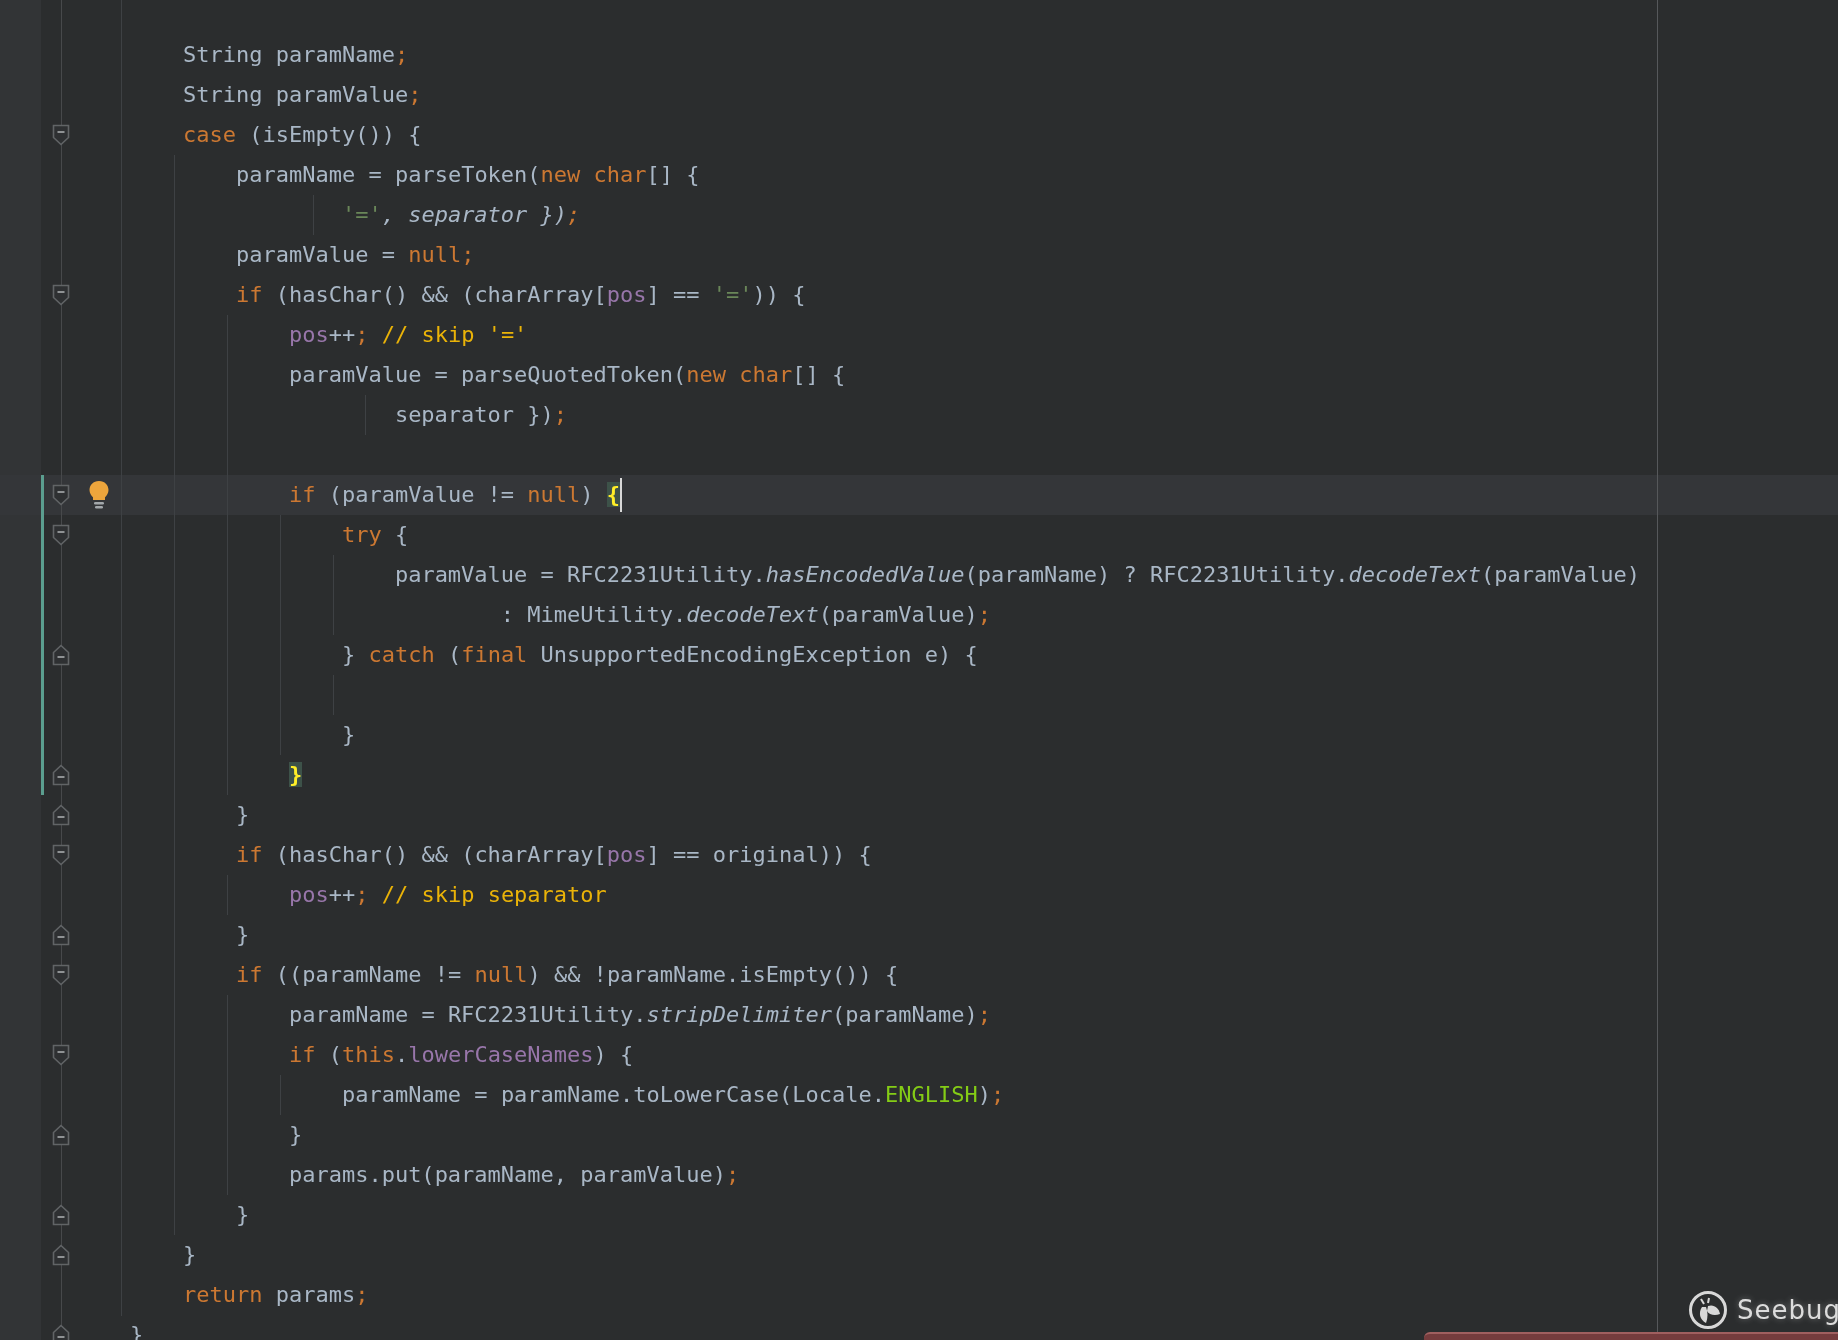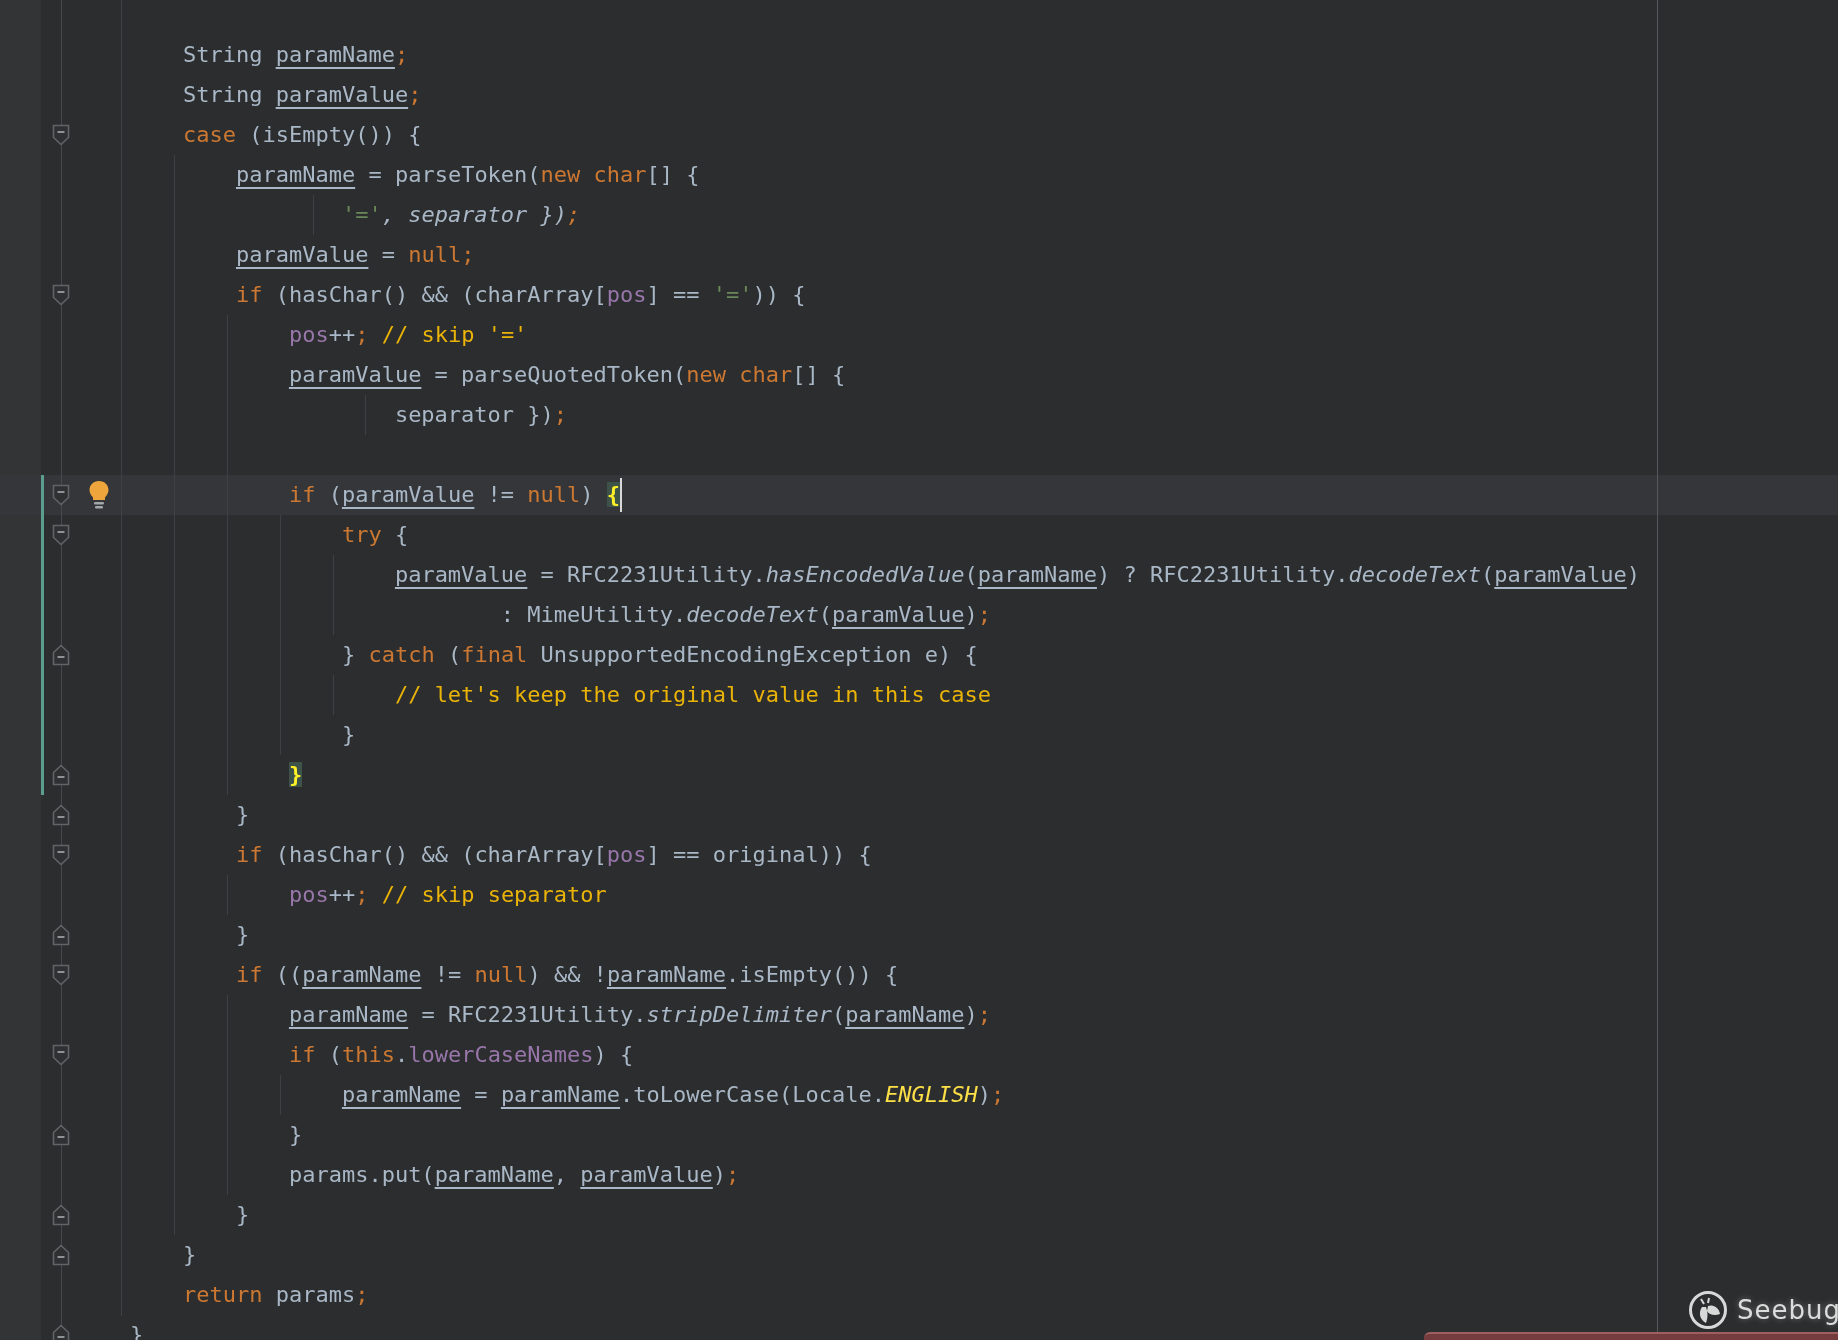--- a/index.html
+++ b/index.html
@@ -30,23 +30,23 @@
   
   .code-line{
     position:absolute;left:77px;height:40px;line-height:40px;
     white-space:pre;color:var(--text);
   }
   .tk-d{color:var(--text);}
   .tk-k{color:#cc7832;}
   .tk-s{color:#6a8759;}
   .tk-c{color:#eab308;}
   .tk-f{color:#9876aa;}
-  .tk-fi{color:#fde047;font-style:italic;}
+  .tk-fi{color:#84cc16;}
   .tk-m{font-style:italic;}
-  .tk-u{text-decoration:underline;text-underline-offset:5px;text-decoration-thickness:2px;}
+  .tk-u{text-underline-offset:5px;text-decoration-thickness:2px;}
   .tk-hl{color:#ffef28;background:#3d5249;font-weight:bold;}
   
   #caret{width:2px;height:34px;background:#d8d8d8;}
   
   .fold-marker{width:18px;height:22px;}
   
   #bulb{width:24px;height:30px;}
   
   #seebug{display:flex;align-items:center;gap:9px;}
   #seebug-text{
@@ -169,21 +169,21 @@
       <div class="code-line" style="top: 275px;"><span class="tk-d">            </span><span class="tk-k">if</span><span class="tk-d"> (hasChar() &amp;&amp; (charArray[</span><span class="tk-f">pos</span><span class="tk-d">] == </span><span class="tk-s">'='</span><span class="tk-d">)) {</span></div>
       <div class="code-line" style="top: 315px;"><span class="tk-d">                </span><span class="tk-f">pos</span><span class="tk-d">++</span><span class="tk-k">;</span><span class="tk-d"> </span><span class="tk-c">// skip '='</span></div>
       <div class="code-line" style="top: 355px;"><span class="tk-d">                </span><span class="tk-u">paramValue</span><span class="tk-d"> = parseQuotedToken(</span><span class="tk-k">new</span><span class="tk-d"> </span><span class="tk-k">char</span><span class="tk-d">[] {</span></div>
       <div class="code-line" style="top: 395px;"><span class="tk-d">                        separator })</span><span class="tk-k">;</span></div>
       <div class="code-line" style="top: 435px;"><span class="tk-d"></span></div>
       <div class="code-line" style="top: 475px;"><span class="tk-d">                </span><span class="tk-k">if</span><span class="tk-d"> (</span><span class="tk-u">paramValue</span><span class="tk-d"> != </span><span class="tk-k">null</span><span class="tk-d">) </span><span class="tk-hl">{</span></div>
       <div class="code-line" style="top: 515px;"><span class="tk-d">                    </span><span class="tk-k">try</span><span class="tk-d"> {</span></div>
       <div class="code-line" style="top: 555px;"><span class="tk-d">                        </span><span class="tk-u">paramValue</span><span class="tk-d"> = RFC2231Utility.</span><span class="tk-m">hasEncodedValue</span><span class="tk-d">(</span><span class="tk-u">paramName</span><span class="tk-d">) ? RFC2231Utility.</span><span class="tk-m">decodeText</span><span class="tk-d">(</span><span class="tk-u">paramValue</span><span class="tk-d">)</span></div>
       <div class="code-line" style="top: 595px;"><span class="tk-d">                                : MimeUtility.</span><span class="tk-m">decodeText</span><span class="tk-d">(</span><span class="tk-u">paramValue</span><span class="tk-d">)</span><span class="tk-k">;</span></div>
       <div class="code-line" style="top: 635px;"><span class="tk-d">                    } </span><span class="tk-k">catch</span><span class="tk-d"> (</span><span class="tk-k">final</span><span class="tk-d"> UnsupportedEncodingException e) {</span></div>
-      <div class="code-line" style="top: 675px;"><span class="tk-d">                        </span><span class="tk-c">// let's keep the original value in this case</span></div>
+      <div class="code-line" style="top: 675px;"><span class="tk-d">                        </span></div>
       <div class="code-line" style="top: 715px;"><span class="tk-d">                    }</span></div>
       <div class="code-line" style="top: 755px;"><span class="tk-d">                </span><span class="tk-hl">}</span></div>
       <div class="code-line" style="top: 795px;"><span class="tk-d">            }</span></div>
       <div class="code-line" style="top: 835px;"><span class="tk-d">            </span><span class="tk-k">if</span><span class="tk-d"> (hasChar() &amp;&amp; (charArray[</span><span class="tk-f">pos</span><span class="tk-d">] == original)) {</span></div>
       <div class="code-line" style="top: 875px;"><span class="tk-d">                </span><span class="tk-f">pos</span><span class="tk-d">++</span><span class="tk-k">;</span><span class="tk-d"> </span><span class="tk-c">// skip separator</span></div>
       <div class="code-line" style="top: 915px;"><span class="tk-d">            }</span></div>
       <div class="code-line" style="top: 955px;"><span class="tk-d">            </span><span class="tk-k">if</span><span class="tk-d"> ((</span><span class="tk-u">paramName</span><span class="tk-d"> != </span><span class="tk-k">null</span><span class="tk-d">) &amp;&amp; !</span><span class="tk-u">paramName</span><span class="tk-d">.isEmpty()) {</span></div>
       <div class="code-line" style="top: 995px;"><span class="tk-d">                </span><span class="tk-u">paramName</span><span class="tk-d"> = RFC2231Utility.</span><span class="tk-m">stripDelimiter</span><span class="tk-d">(</span><span class="tk-u">paramName</span><span class="tk-d">)</span><span class="tk-k">;</span></div>
       <div class="code-line" style="top: 1035px;"><span class="tk-d">                </span><span class="tk-k">if</span><span class="tk-d"> (</span><span class="tk-k">this</span><span class="tk-d">.</span><span class="tk-f">lowerCaseNames</span><span class="tk-d">) {</span></div>
       <div class="code-line" style="top: 1075px;"><span class="tk-d">                    </span><span class="tk-u">paramName</span><span class="tk-d"> = </span><span class="tk-u">paramName</span><span class="tk-d">.toLowerCase(Locale.</span><span class="tk-fi">ENGLISH</span><span class="tk-d">)</span><span class="tk-k">;</span></div>

